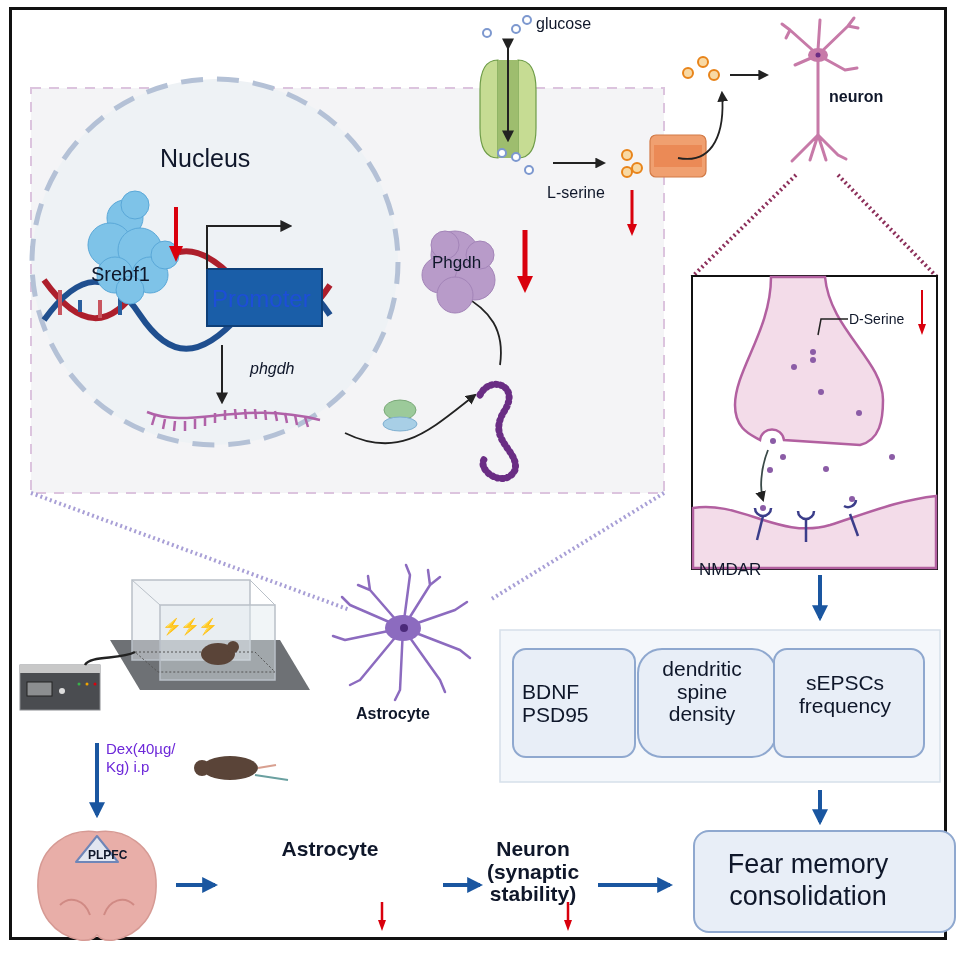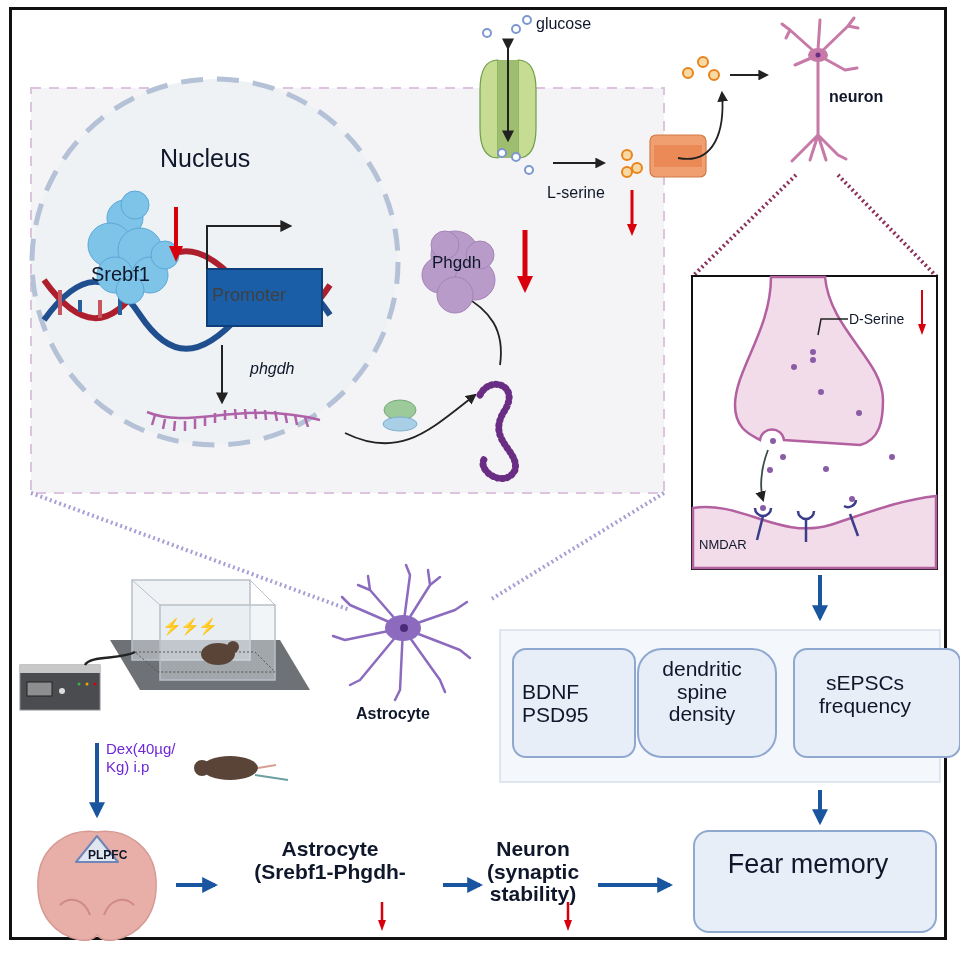--- a/index.html
+++ b/index.html
@@ -222,62 +222,62 @@
       <polygon points="378,920 386,920 382,931" stroke="none"></polygon>
     <line x1="568" y1="902" x2="568" y2="922" stroke-width="2.5"></line>
       <polygon points="564,920 572,920 568,931" stroke="none"></polygon>
     <line x1="926" y1="850" x2="926" y2="895" stroke-width="6"></line>
       <polygon points="916,893 936,893 926,918" stroke="none"></polygon>
   </g>
 </svg>
 
 <div class="lbl" style="left:160px;top:144px;font-size:25px;">Nucleus</div>
 <div class="lbl" style="left:91px;top:238px;font-size:20px;margin-top:25px;">Srebf1</div>
-<div class="lbl" style="left:212px;top:285px;font-size:18px;color:#404040;">Promoter</div>
+<div class="lbl" style="left:212px;top:285px;font-size:24px;color:#1d4ed8;">Promoter</div>
 <div class="lbl" style="left:250px;top:360px;font-size:16px;font-style:italic;">phgdh</div>
 <div class="lbl" style="left:432px;top:253px;font-size:17px;">Phgdh</div>
 <div class="lbl" style="left:536px;top:15px;font-size:16px;">glucose</div>
 <div class="lbl" style="left:547px;top:184px;font-size:16px;">L-serine</div>
 <div class="lbl" style="left:829px;top:88px;font-size:16px;font-weight:bold;">neuron</div>
 <div class="lbl" style="left:849px;top:311px;font-size:14px;">D-Serine</div>
-<div class="lbl" style="left:699px;top:537px;font-size:13px;">NMDAR</div>
+<div class="lbl" style="left:699px;top:560px;font-size:17px;">NMDAR</div>
 <div class="lbl" style="left:356px;top:705px;font-size:16px;font-weight:bold;">Astrocyte</div>
 <div class="lbl" style="left:106px;top:740px;font-size:15px;color:#6d28d9;line-height:1.2;">
   <div>Dex(40µg/</div>
   <div>Kg) i.p</div>
 </div>
 <div class="lbl" style="left:88px;top:848px;font-size:12px;font-weight:bold;">PLPFC</div>
 
 <div class="box" style="left:512px;top:648px;width:124px;height:110px;">
   <div class="lbl" style="left:8px;top:30px;font-size:21px;line-height:1.1;">
     <div>BDNF</div>
     <div>PSD95</div>
   </div>
 </div>
 <div class="box" style="left:637px;top:648px;width:140px;height:110px;border-radius:25px;">
   <div class="lbl ctr" style="left:8px;top:8px;width:110px;font-size:21px;">
     <div>dendritic</div>
     <div>spine</div>
     <div>density</div>
   </div>
 </div>
-<div class="box" style="left:793px;top:648px;width:168px;height:110px;padding-left:31px;">
+<div class="box" style="left:773px;top:648px;width:152px;height:110px;padding-left:31px;">
   <div class="lbl ctr" style="left:4px;top:22px;width:132px;font-size:21px;">
     <div>sEPSCs</div>
     <div>frequency</div>
   </div>
 </div>
 
 <div class="lbl ctr" style="left:230px;top:838px;width:200px;font-size:21px;font-weight:bold;">
   <div>Astrocyte</div>
-  <div>(Srebf1-Phgdh-</div>
 </div>
 <div class="lbl ctr" style="left:478px;top:838px;width:110px;font-size:21px;font-weight:bold;">
   <div>Neuron</div>
   <div>(synaptic</div>
   <div>stability)</div>
 </div>
 
-<div class="box" style="left:693px;top:830px;width:244px;height:103px;border-radius:16px;">
+<div class="box" style="left:693px;top:830px;width:263px;height:103px;border-radius:16px;">
   <div class="lbl ctr" style="left:8px;top:16px;width:210px;font-size:27px;line-height:1.2;">
     <div>Fear memory</div>
+    <div>consolidation</div>
   </div>
 </div>
 
 </body></html>

